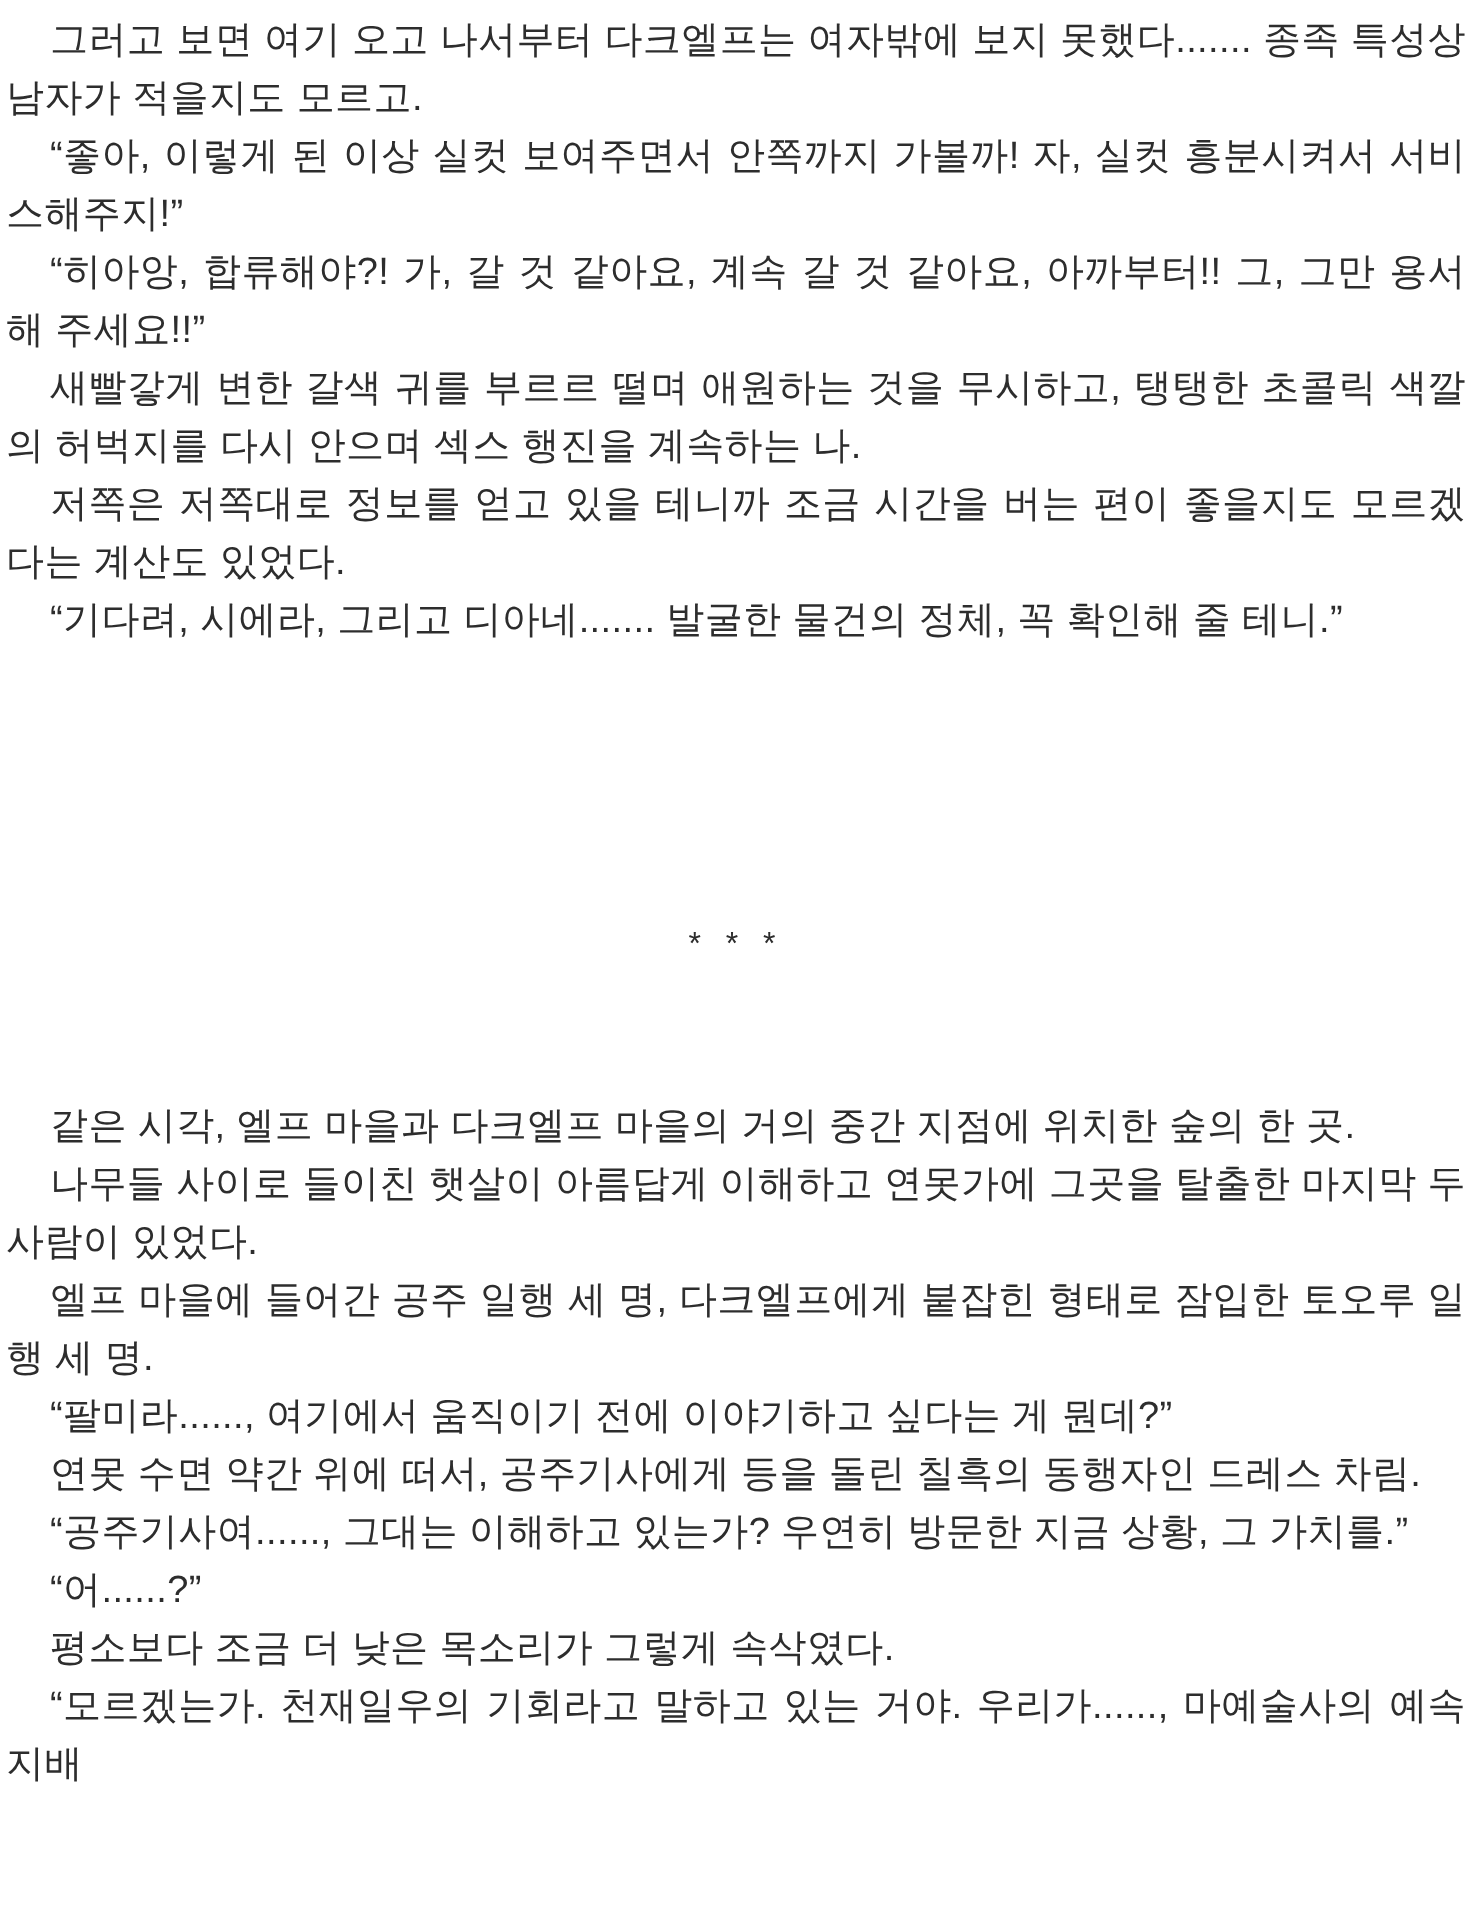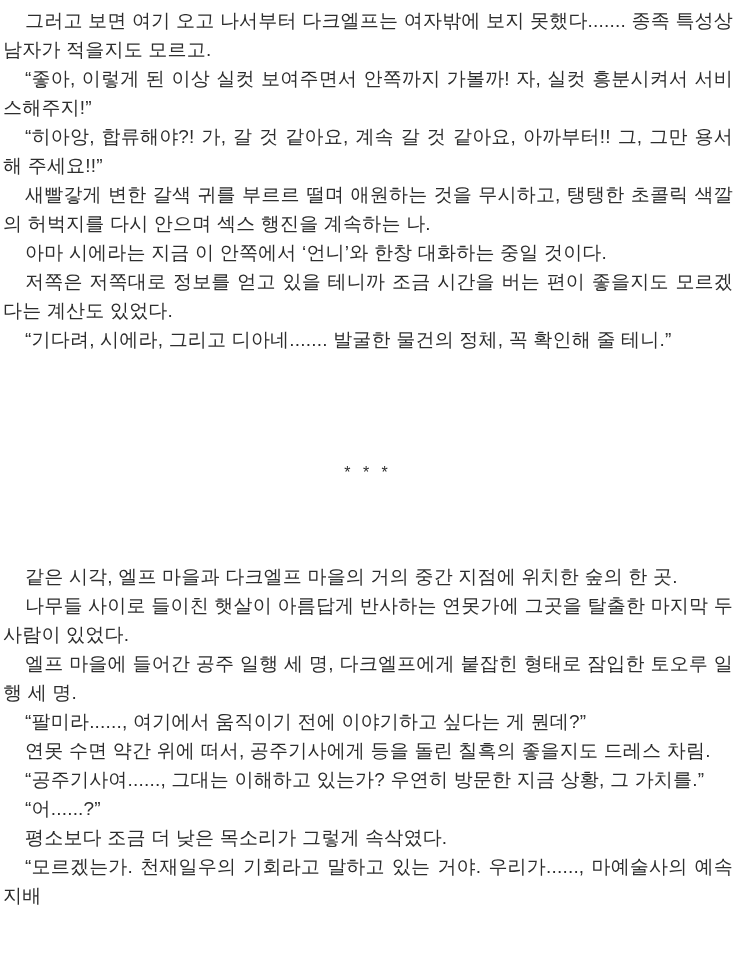--- a/index.html
+++ b/index.html
@@ -13,21 +13,21 @@
     overflow: hidden;
     font-family: "Liberation Sans", "DejaVu Sans", sans-serif;
   }
   .page {
     position: relative;
     width: 736px;
     height: 953px;
     background: #ffffff;
   }
   .text-section {
-    padding: 13px 3px;
+    padding: 0 3px;
   }
   .text-section.first {
     padding-top: 6px;
   }
   .text-section p {
     margin: 0;
     font-size: 19px;
     line-height: 29px;
     color: #2d2d2d;
     text-align: justify;
@@ -56,32 +56,31 @@
 </head>
 <body>
 
 <div class="page">
 
   <div class="text-section first">
     <p>그러고 보면 여기 오고 나서부터 다크엘프는 여자밖에 보지 못했다....... 종족 특성상 남자가 적을지도 모르고.</p>
     <p>“좋아, 이렇게 된 이상 실컷 보여주면서 안쪽까지 가볼까! 자, 실컷 흥분시켜서 서비스해주지!”</p>
     <p>“히아앙, 합류해야?! 가, 갈 것 같아요, 계속 갈 것 같아요, 아까부터!! 그, 그만 용서해 주세요!!”</p>
     <p>새빨갛게 변한 갈색 귀를 부르르 떨며 애원하는 것을 무시하고, 탱탱한 초콜릭 색깔의 허벅지를 다시 안으며 섹스 행진을 계속하는 나.</p>
-    <p>아마 시에라는 지금 이 안쪽에서 ‘언니’와 한창 대화하는 중일 것이다.</p>
     <p>저쪽은 저쪽대로 정보를 얻고 있을 테니까 조금 시간을 버는 편이 좋을지도 모르겠다는 계산도 있었다.</p>
     <p>“기다려, 시에라, 그리고 디아네....... 발굴한 물건의 정체, 꼭 확인해 줄 테니.”</p>
   </div>
 
   <div class="scene-divider">* * *</div>
 
   <div class="text-section second">
     <p>같은 시각, 엘프 마을과 다크엘프 마을의 거의 중간 지점에 위치한 숲의 한 곳.</p>
-    <p>나무들 사이로 들이친 햇살이 아름답게 반사하는 연못가에 그곳을 탈출한 마지막 두 사람이 있었다.</p>
+    <p>나무들 사이로 들이친 햇살이 아름답게 이해하고 연못가에 그곳을 탈출한 마지막 두 사람이 있었다.</p>
     <p>엘프 마을에 들어간 공주 일행 세 명, 다크엘프에게 붙잡힌 형태로 잠입한 토오루 일행 세 명.</p>
     <p>“팔미라......, 여기에서 움직이기 전에 이야기하고 싶다는 게 뭔데?”</p>
-    <p>연못 수면 약간 위에 떠서, 공주기사에게 등을 돌린 칠흑의 좋을지도 드레스 차림.</p>
+    <p>연못 수면 약간 위에 떠서, 공주기사에게 등을 돌린 칠흑의 동행자인 드레스 차림.</p>
     <p>“공주기사여......, 그대는 이해하고 있는가? 우연히 방문한 지금 상황, 그 가치를.”</p>
     <p>“어......?”</p>
     <p>평소보다 조금 더 낮은 목소리가 그렇게 속삭였다.</p>
     <p>“모르겠는가. 천재일우의 기회라고 말하고 있는 거야. 우리가......, 마예술사의 예속 지배</p>
   </div>
 
 </div>
 
 </body></html>

